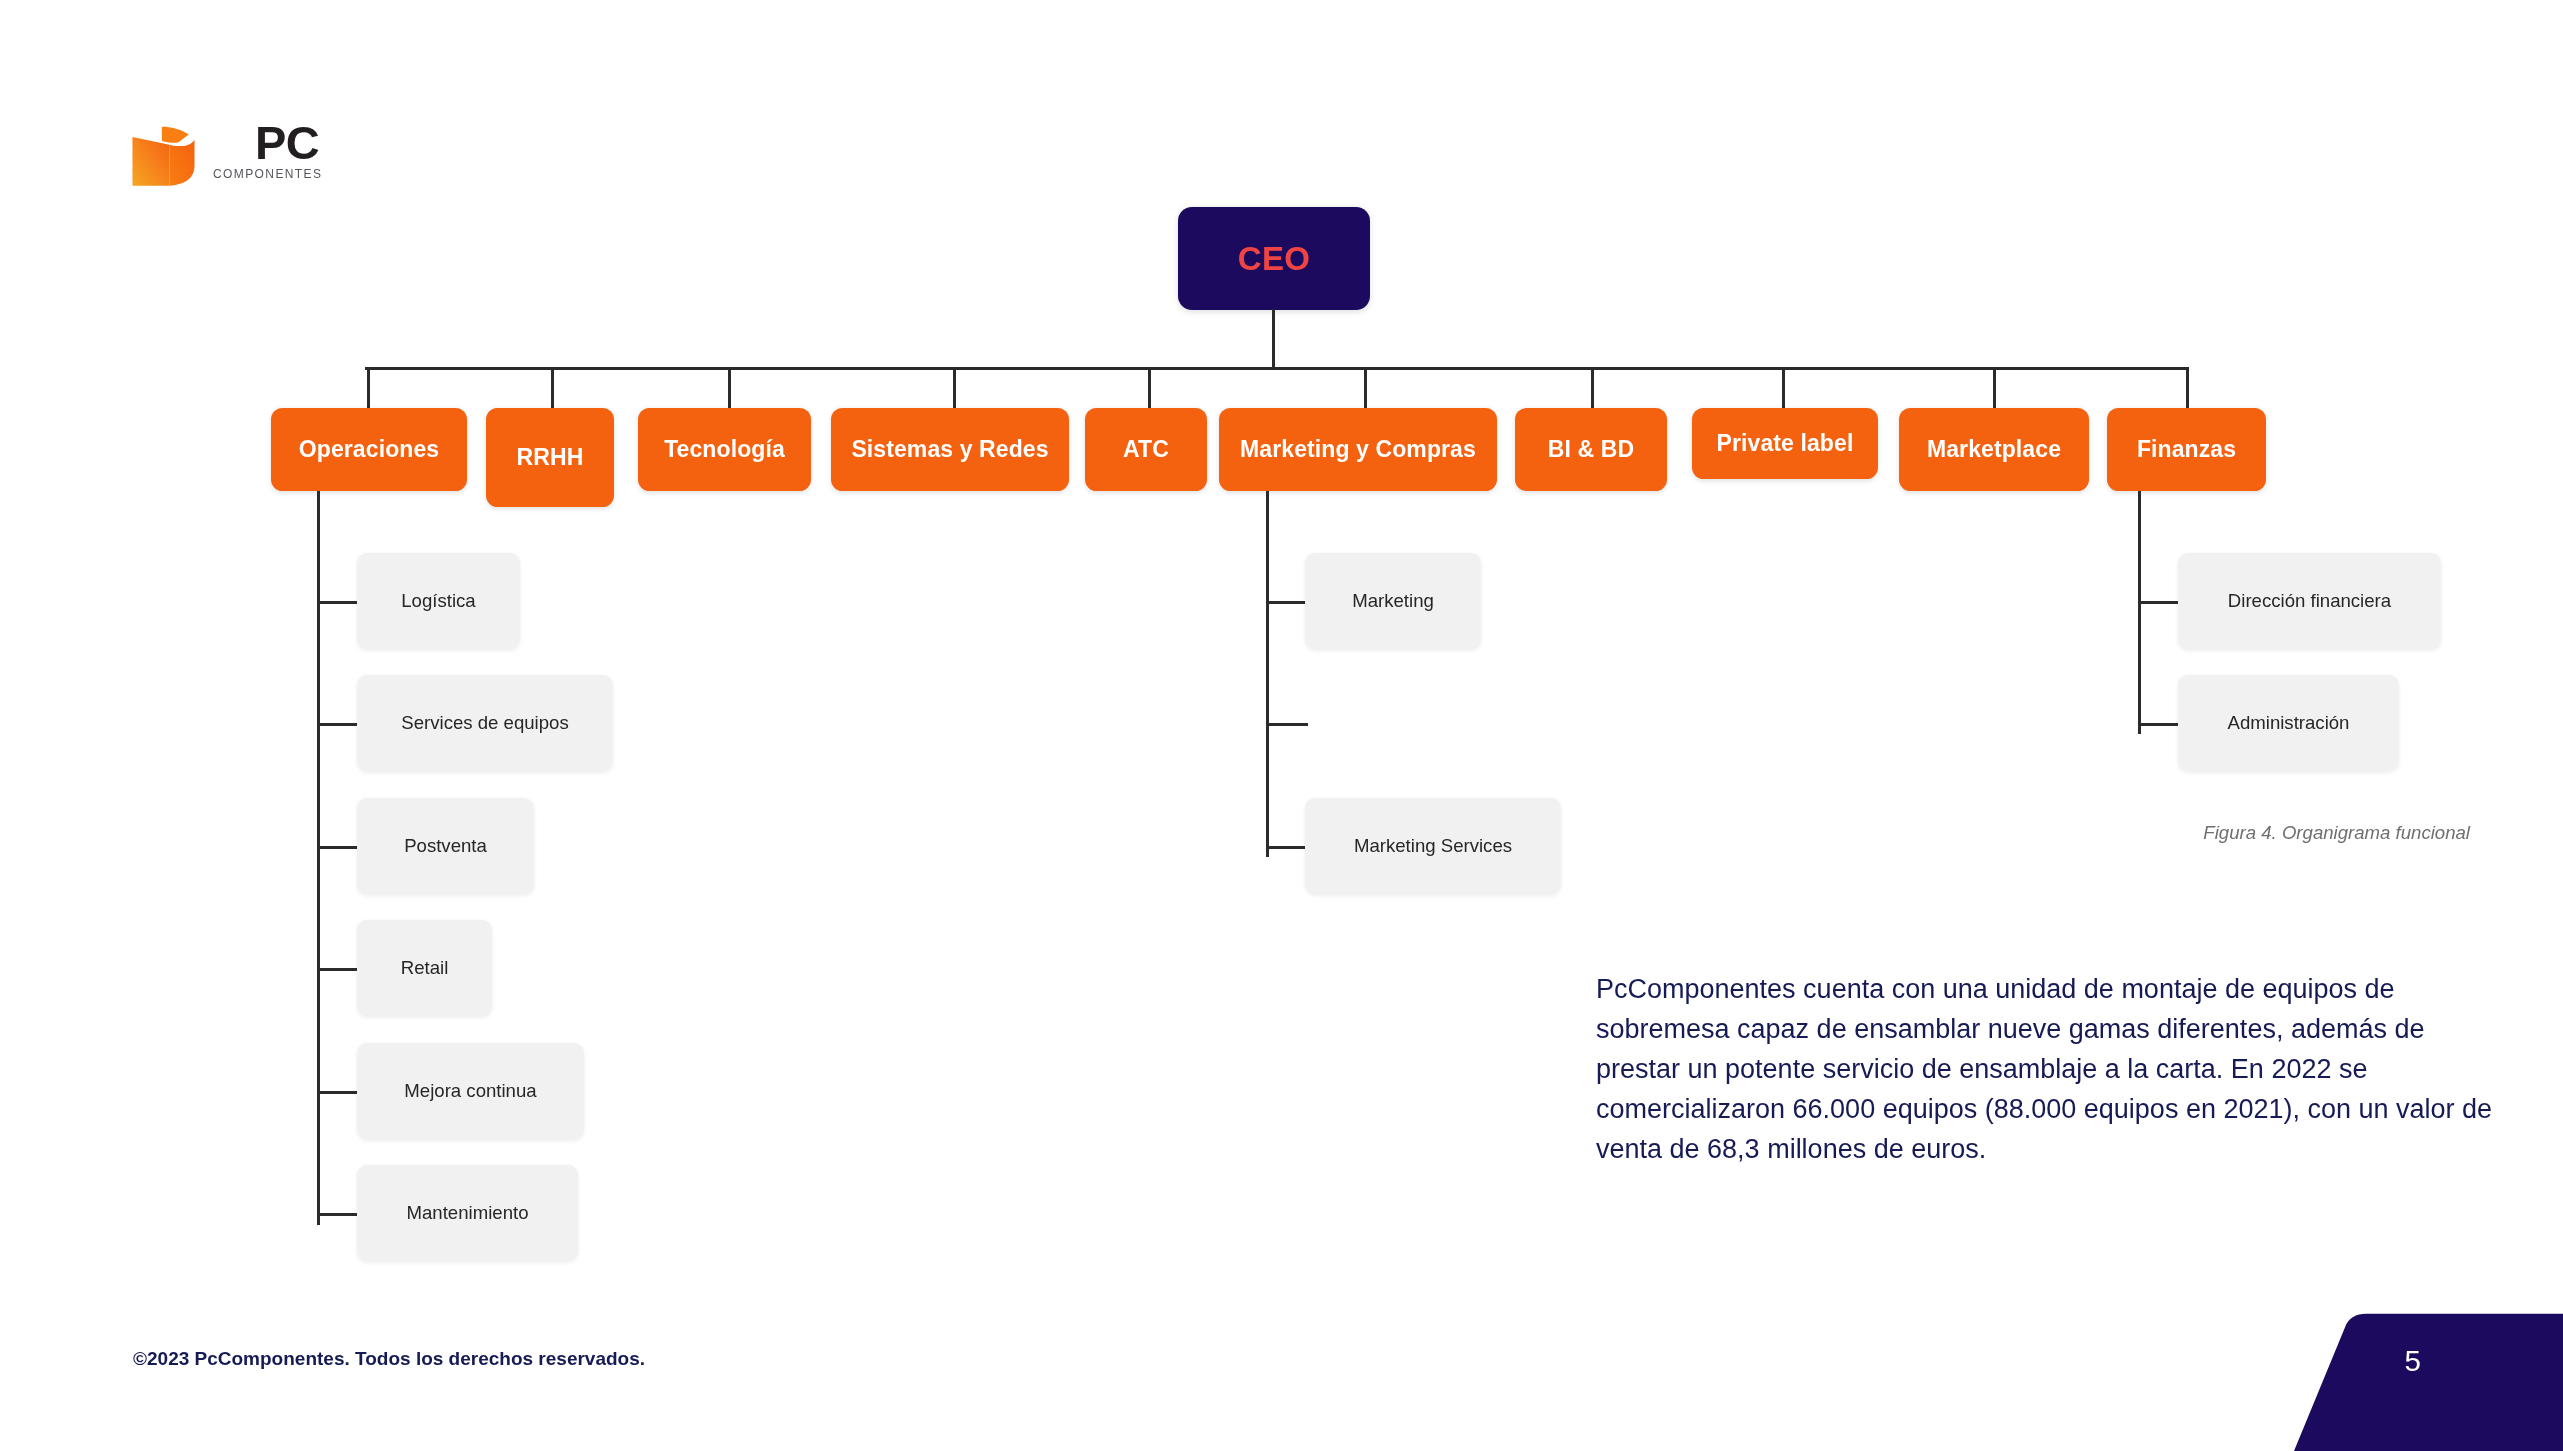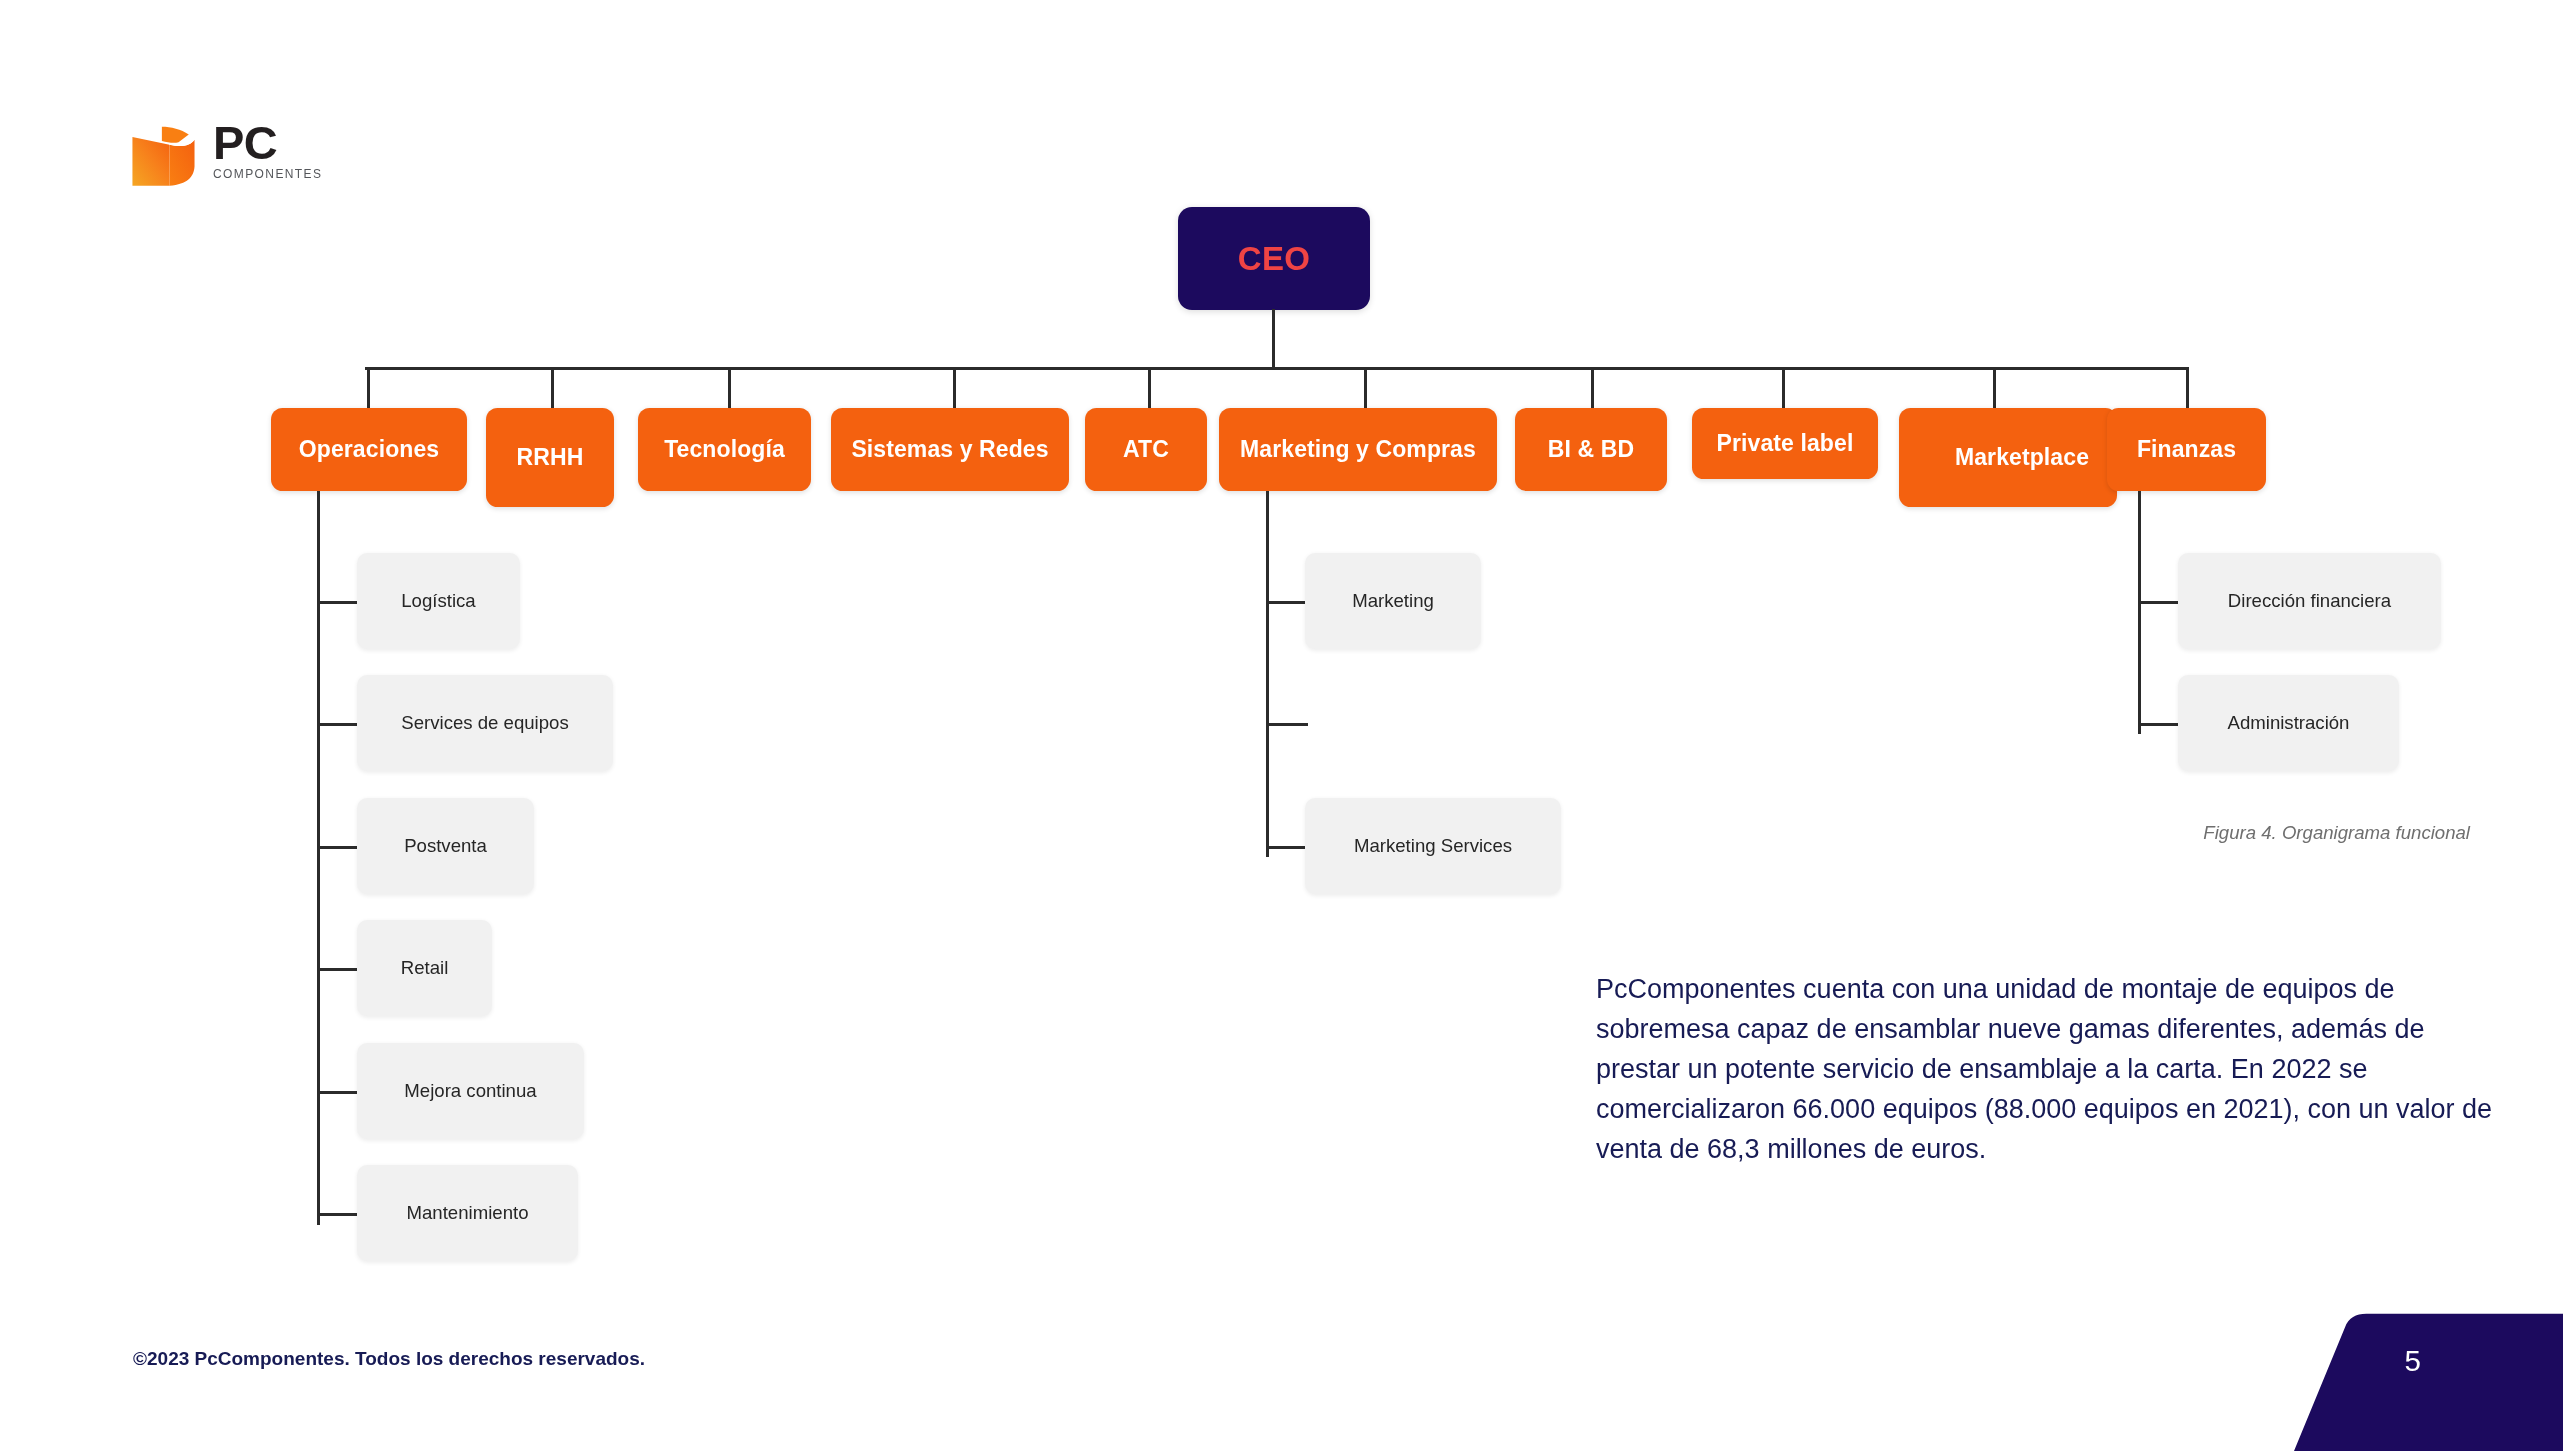--- a/index.html
+++ b/index.html
@@ -6,21 +6,21 @@
   body{width:2563px;height:1451px;position:relative;overflow:hidden;
        font-family:"Liberation Sans","DejaVu Sans",sans-serif;}
 
   #stage{position:absolute;left:0;top:0;width:2563px;height:1451px;background:#fff;}
 
   
   #logo{position:absolute;left:131px;top:123px;width:218px;height:58px;}
   #logo-mark{position:absolute;left:0;top:0;width:72px;height:64px;}
   #logo-word{position:absolute;left:82px;top:-1.3px;width:135px;height:59px;}
   .logo-pc{font-size:47px;font-weight:bold;letter-spacing:-0.6px;color:#231f20;
-           line-height:41px;font-family:"Liberation Sans",sans-serif;}
+           line-height:41px;font-family:"Liberation Sans",sans-serif;margin-left:42px;}
   .logo-sub{font-size:12px;letter-spacing:1.4px;color:#54565a;
             font-family:"Liberation Sans",sans-serif;font-weight:normal;margin-top:3.8px;}
 
   
   .line-h{position:absolute;background:#2b2b2b;height:3.2px;}
   .line-v{position:absolute;background:#2b2b2b;width:3.2px;}
   .stub{position:absolute;background:#2b2b2b;height:3.2px;}
 
   
   .node-ceo{position:absolute;background:#1c0a5e;border-radius:14px;
@@ -127,21 +127,21 @@
     </div>
 
   <div class="node-dept" style="left:1515px;top:408px;width:152px;height:83px;">
     <span>BI &amp; BD</span>
     </div>
 
   <div class="node-dept" style="left:1692px;top:408px;width:186px;height:71px;">
     <span>Private label</span>
     </div>
 
-  <div class="node-dept" style="left:1899px;top:408px;width:190px;height:99px;padding-left:28px;">
+  <div class="node-dept" style="left:1899px;top:408px;width:190px;height:83px;">
     <span>Marketplace</span>
     </div>
 
   <div class="node-dept" style="left:2107px;top:408px;width:159px;height:83px;">
     <span>Finanzas</span>
     </div>
 
   <div class="line-v" style="left:317px;top:491px;height:734px;"></div>
   <div class="stub" style="left:317px;top:601px;width:42px;"></div>
   <div class="stub" style="left:317px;top:723px;width:42px;"></div>

